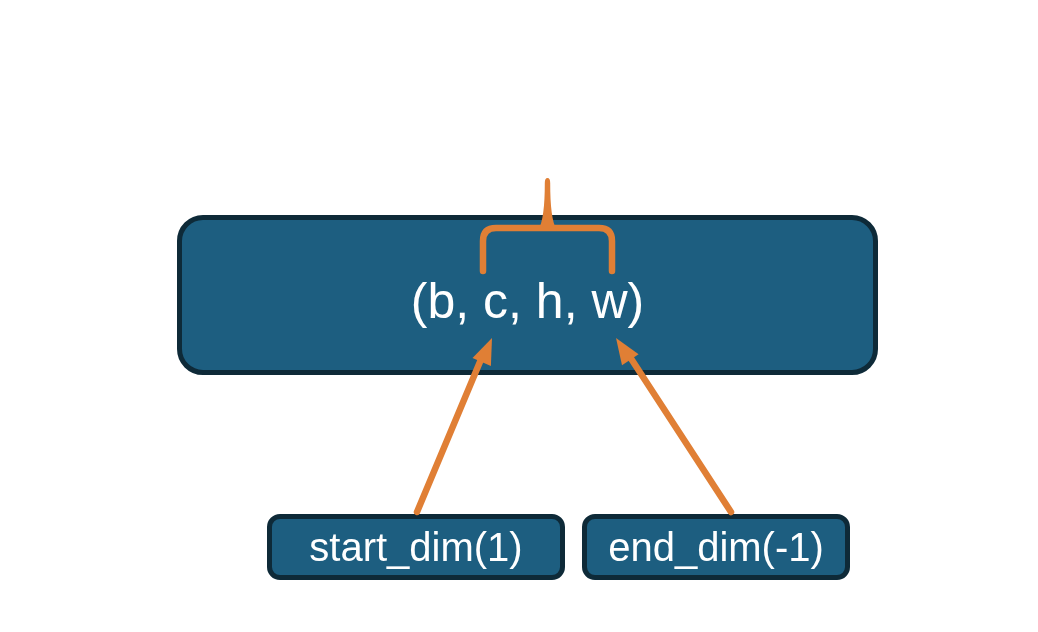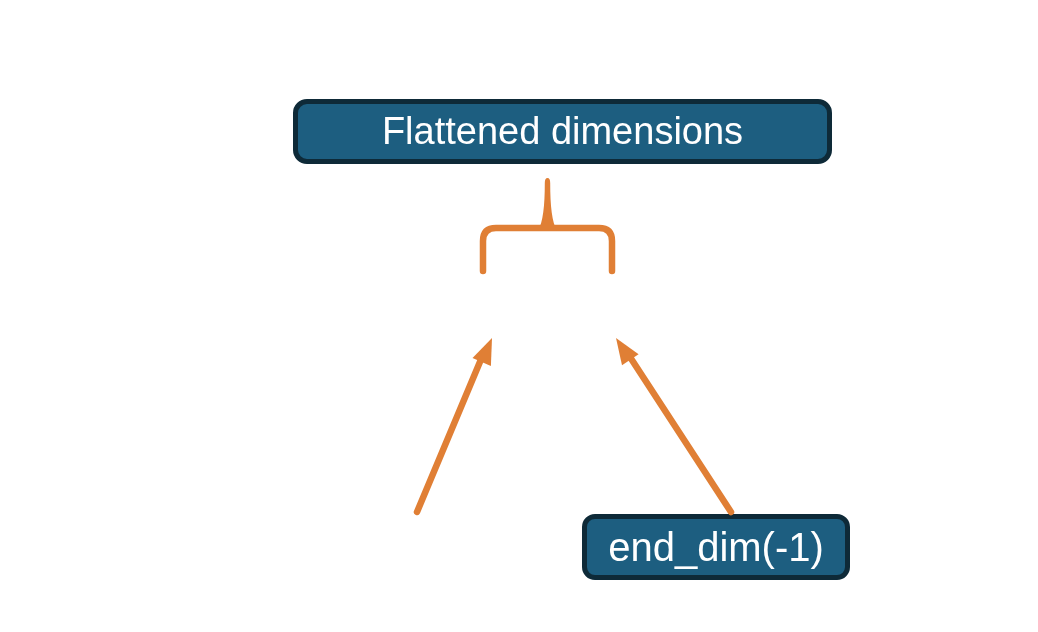--- a/index.html
+++ b/index.html
@@ -66,25 +66,28 @@
   .connector-fill {
     fill: var(--accent-orange, #e07f35);
     stroke: none;
   }
 </style>
 </head>
 <body>
 
 <div class="canvas" style="--background: #ffffff; --node-fill: #1d5e80; --node-border: #0e2a38; --accent-orange: #e07f35; --text-color: #ffffff;">
 
-  <div class="node node-title">
-    <span>Flattened dimensions</span>
+
+  <div class="node node-main">
+    <span>(b, c, h, w)</span>
   </div>
 
-
+  <div class="node node-small node-start">
+    <span>start_dim(1)</span>
+  </div>
 
   <div class="node node-small node-end">
     <span>end_dim(-1)</span>
   </div>
 
   <svg class="overlay" viewBox="0 0 1038 632">
 
     <path class="connector-stroke" d="M 483 271 L 483 241 Q 483 228 496 228 L 599 228 Q 612 228 612 241 L 612 271"></path>
     <path class="connector-fill" d="M 538 231
              C 543 222 544.8 206 544.8 183

